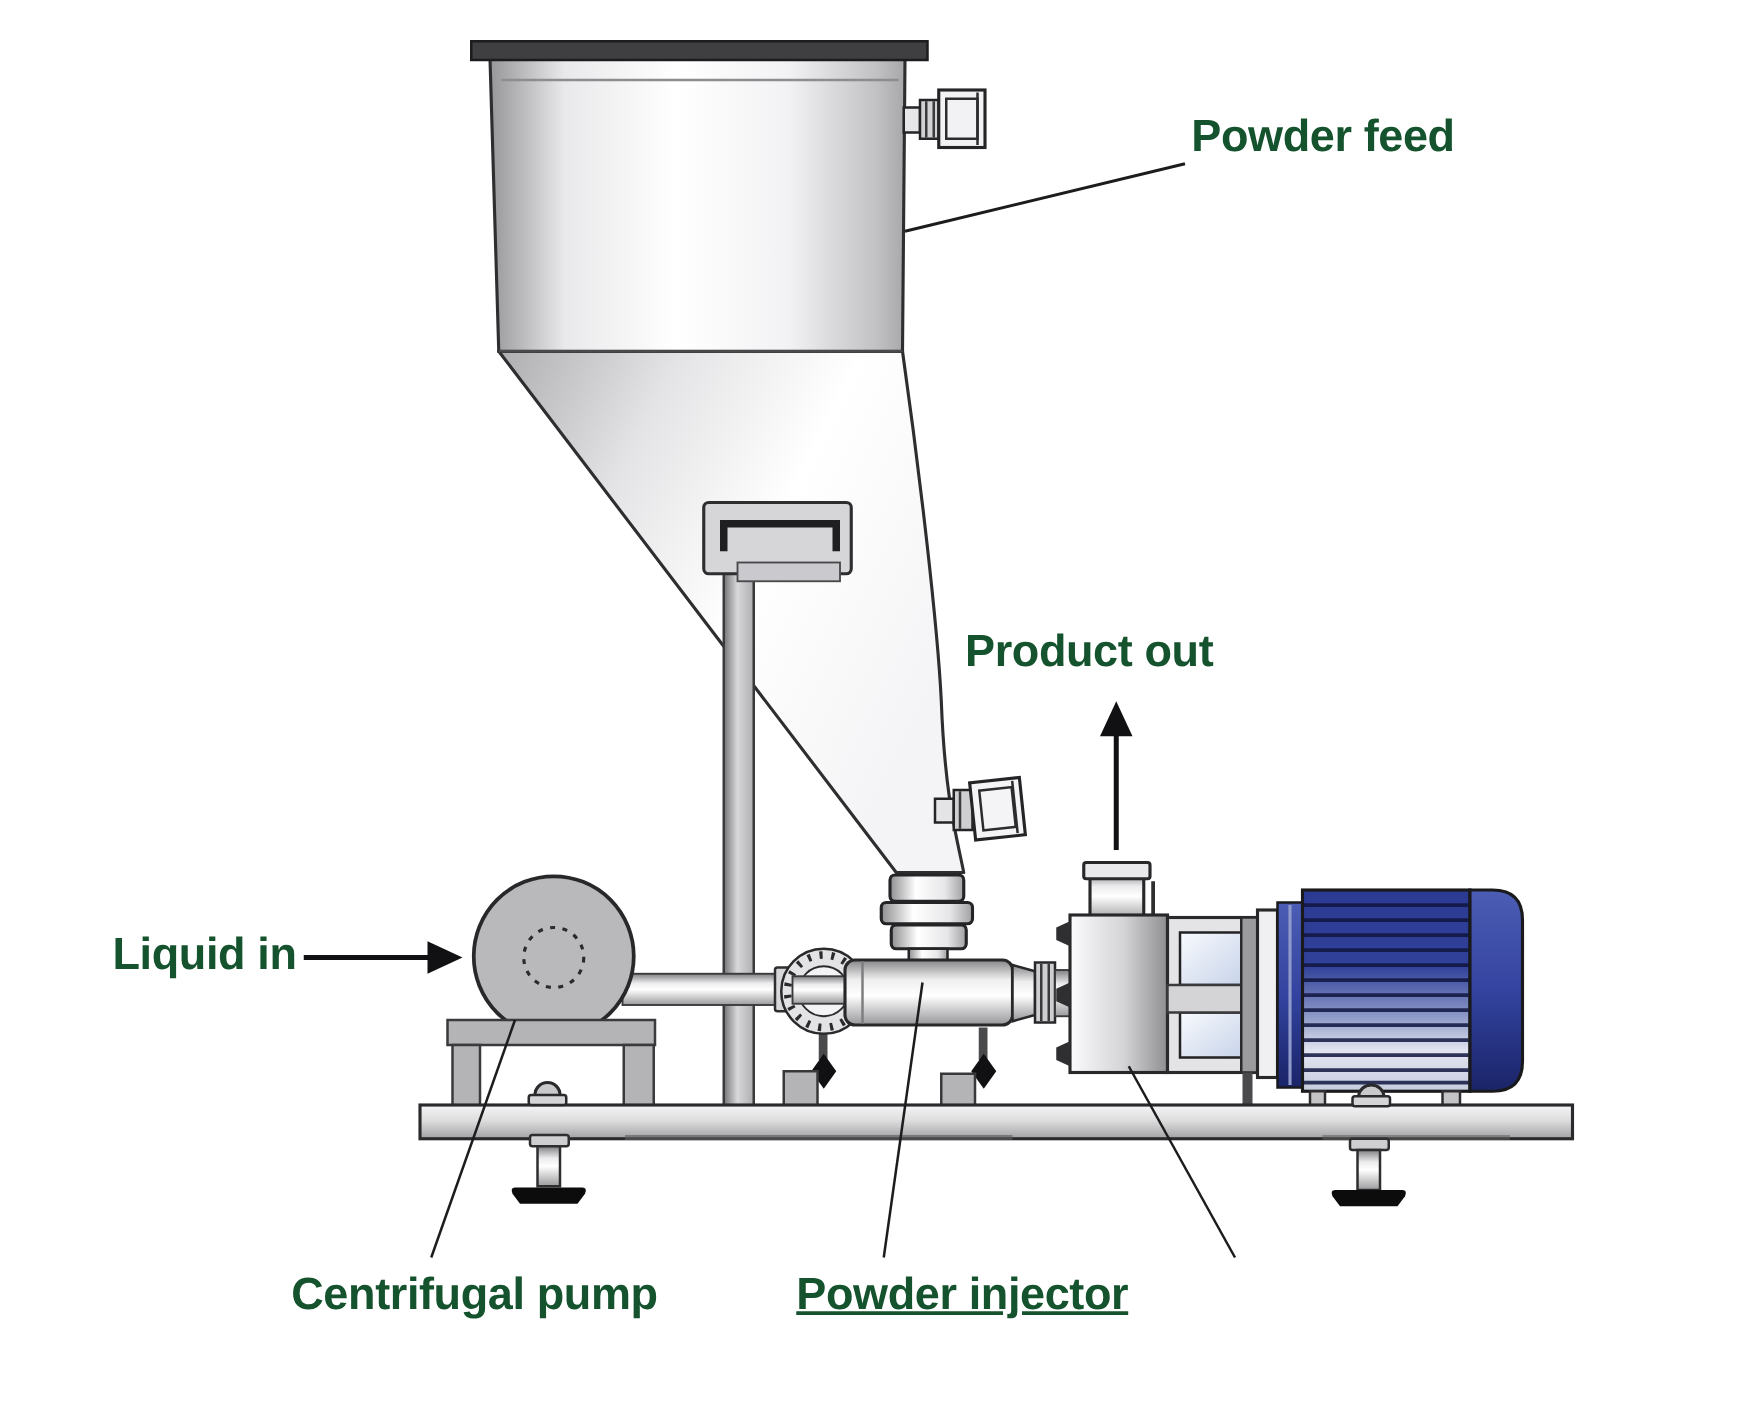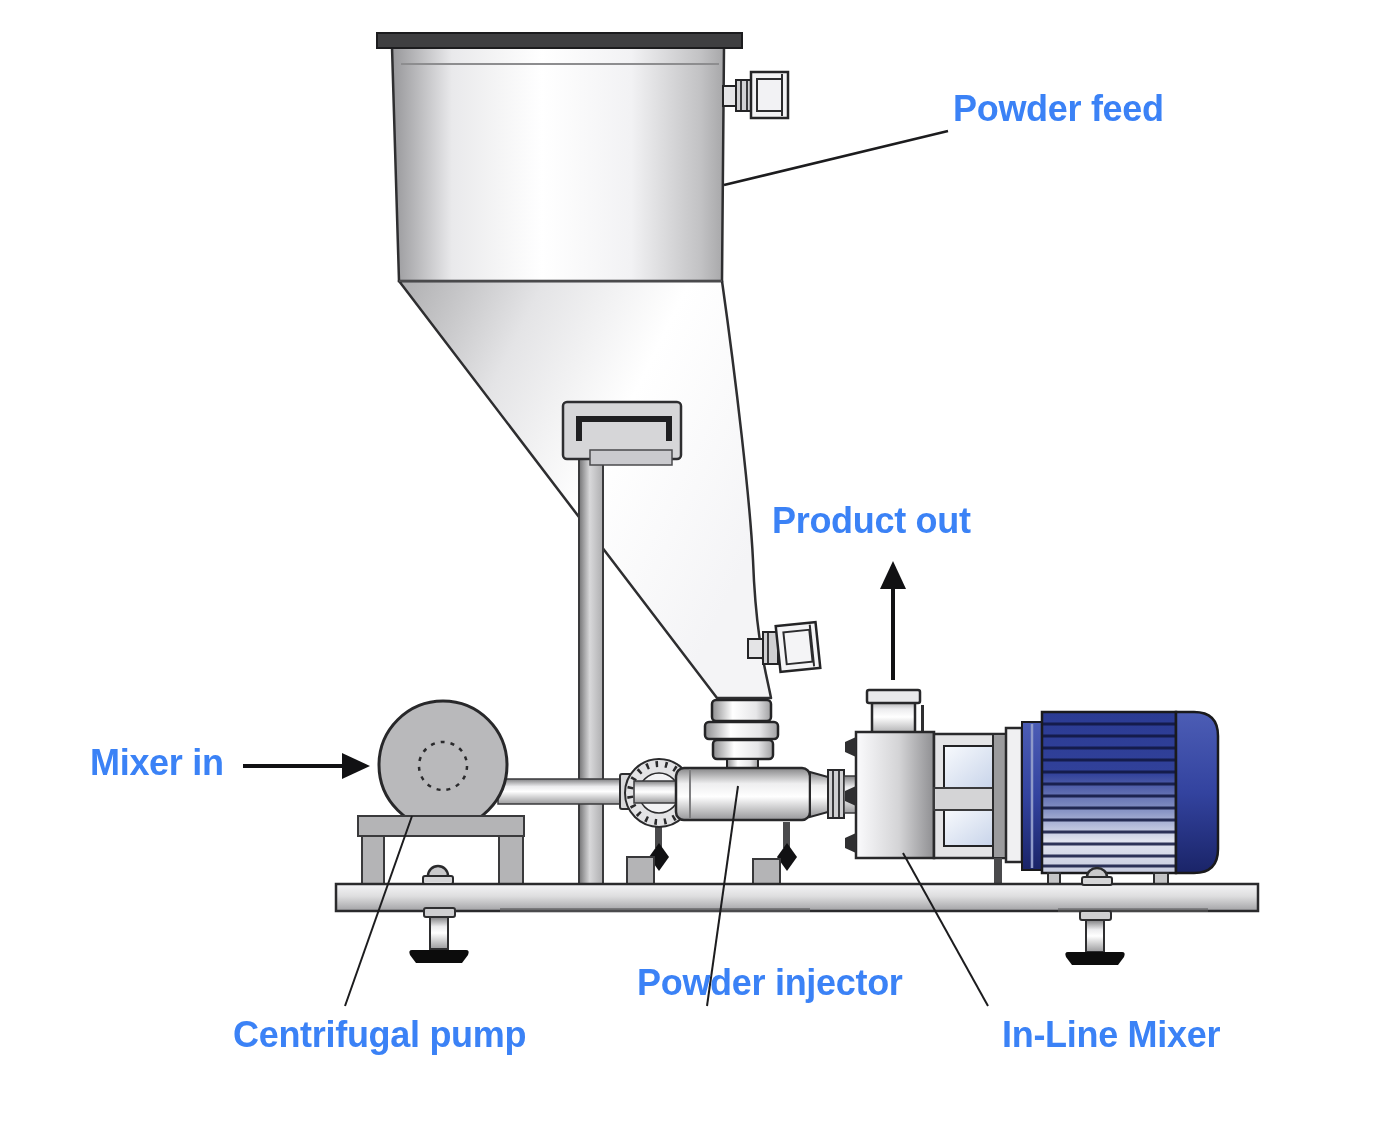--- a/index.html
+++ b/index.html
@@ -8,30 +8,30 @@
     width:1398px;height:1129px;
     background:#ffffff;
     font-family:"Liberation Sans", sans-serif;
     overflow:hidden;
   }
   .canvas svg{position:absolute;left:0;top:0;}
   .diagram-label{
     position:absolute;
     font-weight:700;
     font-size:36px;
-    color:#3b82f6;
+    color:#14532d;
     letter-spacing:-0.3px;
     white-space:nowrap;
     line-height:45px;
   }
   .lbl-hopper{left:953px;top:86px;}
   .lbl-product-out{left:772px;top:498px;}
   .lbl-liquid-in{left:90px;top:740px;}
   .lbl-pump{left:233px;top:1012px;}
-  .lbl-injector{left:637px;top:960px;}
+  .lbl-injector{left:637px;top:1012px;text-decoration:underline;}
   .lbl-mixer{left:1002px;top:1012px;}
 </style>
 </head>
 <body>
 
 <div class="canvas">
 
 <svg width="1398" height="1129" viewBox="0 0 1398 1129" xmlns="http://www.w3.org/2000/svg">
   <defs>
     <linearGradient id="bodyGrad" x1="0" y1="0" x2="1" y2="0">
@@ -263,21 +263,20 @@
   <line x1="738" y1="786" x2="707" y2="1006" stroke="#1c1c1e" stroke-width="2"></line>
   <line x1="903" y1="853" x2="988" y2="1006" stroke="#1c1c1e" stroke-width="2"></line>
 </svg>
 
 <div class="diagram-label lbl-hopper">
   <div>Powder feed</div>
 </div>
 
 <div class="diagram-label lbl-product-out">Product out</div>
 
-<div class="diagram-label lbl-liquid-in">Mixer in</div>
+<div class="diagram-label lbl-liquid-in">Liquid in</div>
 
 <div class="diagram-label lbl-pump">Centrifugal pump</div>
 
 <div class="diagram-label lbl-injector">Powder injector</div>
 
-<div class="diagram-label lbl-mixer">In-Line Mixer</div>
 
 </div>
 
 </body></html>

